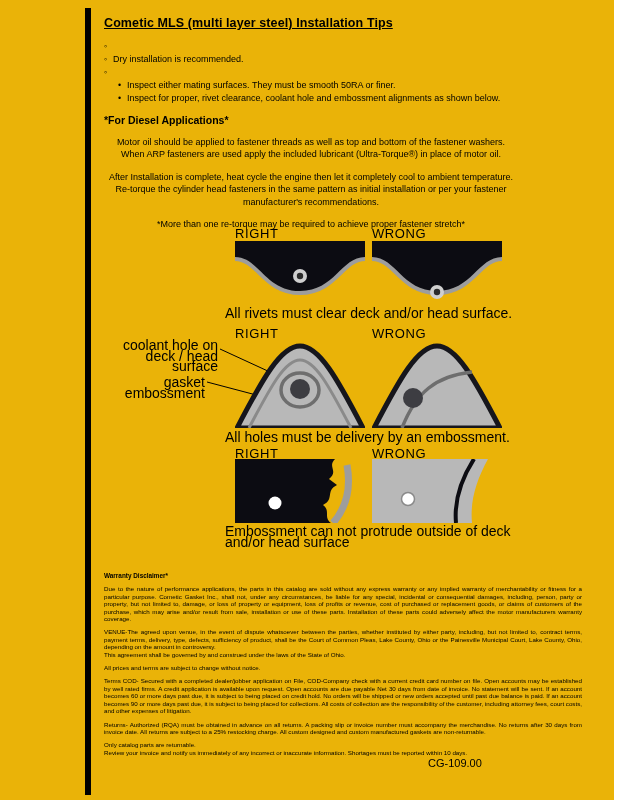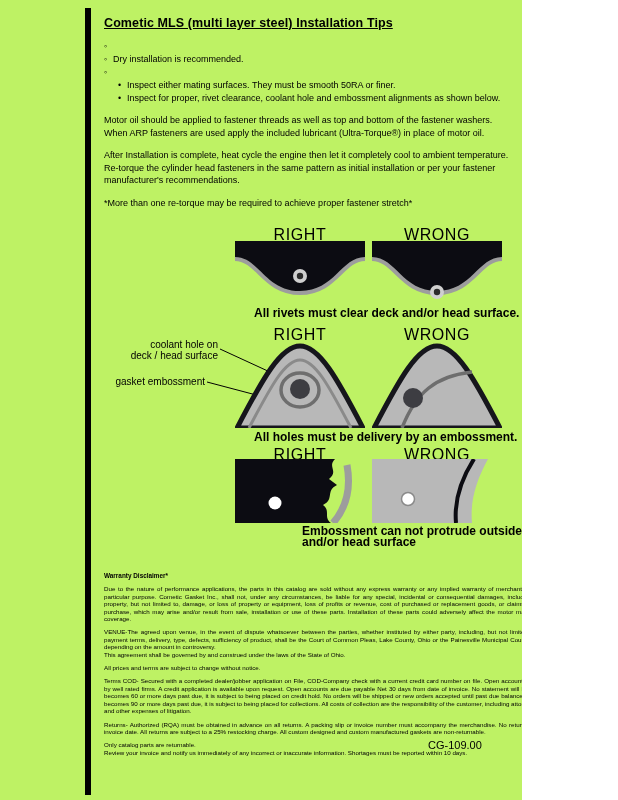--- a/index.html
+++ b/index.html
@@ -1,47 +1,47 @@
 <!DOCTYPE html>
 <html><head>
 <meta charset="utf-8">
 <style>
   * { margin:0; padding:0; box-sizing:border-box; }
   html,body { background:#ffffff; }
   body { font-family:"Liberation Sans", sans-serif; color:#000; }
-  .page { position:relative; width:522px; height:800px; background:#bef264; overflow:hidden; }
+  .page { position:relative; width:614px; height:800px; background:#eab308; overflow:hidden; }
   .left-bar { position:absolute; left:85px; top:8px; width:6px; height:787px; background:#000; }
 
   .title { position:absolute; left:104px; top:16px; font-size:12.5px; font-weight:bold;
            text-decoration:underline; letter-spacing:0.1px; }
 
   .tips { position:absolute; left:104px; top:40px; width:480px; font-size:9px; line-height:13px; }
   .tip-row { display:flex; }
   .tip-marker { width:9px; flex:0 0 9px; }
   .tip-row.sub { padding-left:14px; }
 
   .diesel { position:absolute; left:104px; top:114px; width:414px; font-size:9px; line-height:12.5px; }
   .diesel h2 { font-size:10.5px; font-weight:bold; margin-bottom:9px; }
-  .diesel p { margin-bottom:10px; }
+  .diesel p { margin-bottom:10px;text-align:center; }
 
   .diagrams { position:absolute; left:0; top:226px; width:618px; height:340px; }
-  .dlabel { position:absolute; width:130px; text-align:center; font-size:16px; letter-spacing:0.6px; }
+  .dlabel { position:absolute; width:130px; font-size:13px; letter-spacing:0.6px; }
   .dimg { position:absolute; width:130px; line-height:0; }
   .dimg svg { display:block; }
-  .caption { position:absolute; left:254px; font-size:12px; line-height:11px;font-weight:bold; }
-  .annot { position:absolute; font-size:10px; line-height:10.5px; text-align:right; }
+  .caption { position:absolute; left:225px; font-size:14px; line-height:11px; }
+  .annot { position:absolute; font-size:14px; line-height:10.5px; text-align:right; }
   .pointer-svg { position:absolute; left:0; top:0; pointer-events:none; }
 
   .warranty { position:absolute; left:104px; top:572px; width:478px; font-size:6.2px;
               line-height:7.4px; text-align:justify; }
   .warranty h3 { font-size:6.4px; font-weight:bold; margin-bottom:6px; text-align:left; }
   .warranty p { margin-bottom:6px; }
   .warranty p.tight { margin-bottom:0; }
 
-  .footer-code { position:absolute; left:428px; top:739px; font-size:11px; }
+  .footer-code { position:absolute; left:428px; top:757px; font-size:11px; }
 </style>
 </head>
 <body>
 
 <div class="page">
   <div class="left-bar"></div>
 
   <div class="title">Cometic MLS (multi layer steel) Installation Tips</div>
 
   <div class="tips">
@@ -59,20 +59,21 @@
       <span class="tip-marker">•</span>
       <span>Inspect either mating surfaces.  They must be smooth 50RA or finer.</span>
     </div>
     <div class="tip-row sub">
       <span class="tip-marker">•</span>
       <span>Inspect for proper, rivet clearance, coolant hole and embossment alignments as shown below.</span>
     </div>
   </div>
 
   <div class="diesel">
+    <h2>*For Diesel Applications*</h2>
     <p>Motor oil should be applied to fastener threads as well as top and bottom of the fastener washers. When ARP fasteners are used apply the included lubricant (Ultra-Torque®) in place of motor oil.</p>
     <p>After Installation is complete, heat cycle the engine then let it completely cool to ambient temperature. Re-torque the cylinder head fasteners in the same pattern as initial installation or per your fastener manufacturer's recommendations.</p>
     <p>*More than one re-torque may be required to achieve proper fastener stretch*</p>
   </div>
 
   <div class="diagrams">
 
     <div class="dlabel" style="left:235px; top:0;">RIGHT</div>
     <div class="dlabel" style="left:372px; top:0;">WRONG</div>
 
@@ -135,21 +136,21 @@
         <circle cx="40" cy="44" r="6.5" fill="#ffffff"></circle>
       </svg>
     </div>
     <div class="dimg" style="left:372px; top:233px;">
       <svg width="130" height="64" viewBox="0 0 130 64">
         <path d="M0,0 H116 C104,22 98,42 100,64 H0 Z" fill="#b8b8b8"></path>
         <path d="M102,0 C88,22 82,42 84,64" fill="none" stroke="#0c0c12" stroke-width="4"></path>
         <circle cx="36" cy="40" r="6.5" fill="#ffffff" stroke="#8a8a8a" stroke-width="1.5"></circle>
       </svg>
     </div>
-    <div class="caption" style="top:300px;margin-left:48px;">
+    <div class="caption" style="top:300px;">
       <div>Embossment can not protrude outside of deck</div>
       <div>and/or head surface</div>
     </div>
   </div>
 
   <div class="warranty">
     <h3>Warranty Disclaimer*</h3>
     <p>Due to the nature of performance applications, the parts in this catalog are sold without any express warranty or any implied warranty of merchantability or fitness for a particular purpose.  Cometic Gasket Inc., shall not, under any circumstances, be liable for any special, incidental or consequential damages, including, person, party or property, but not limited to, damage, or loss of property or equipment, loss of profits or revenue, cost of purchased or replacement goods, or claims of customers of the purchase, which may arise and/or result from sale, installation or use of these parts.  Installation of these parts could adversely affect the motor manufacturers warranty coverage.</p>
     <p class="tight">VENUE-The agreed upon venue, in the event of dispute whatsoever between the parties, whether instituted by either party, including, but not limited to, contract terms, payment terms, delivery, type, defects, sufficiency of product, shall be the Court of Common Pleas, Lake County, Ohio or the Painesville Municipal Court, Lake County, Ohio, depending on the amount in controversy.</p>
     <p>This agreement shall be governed by and construed under the laws of the State of Ohio.</p>

